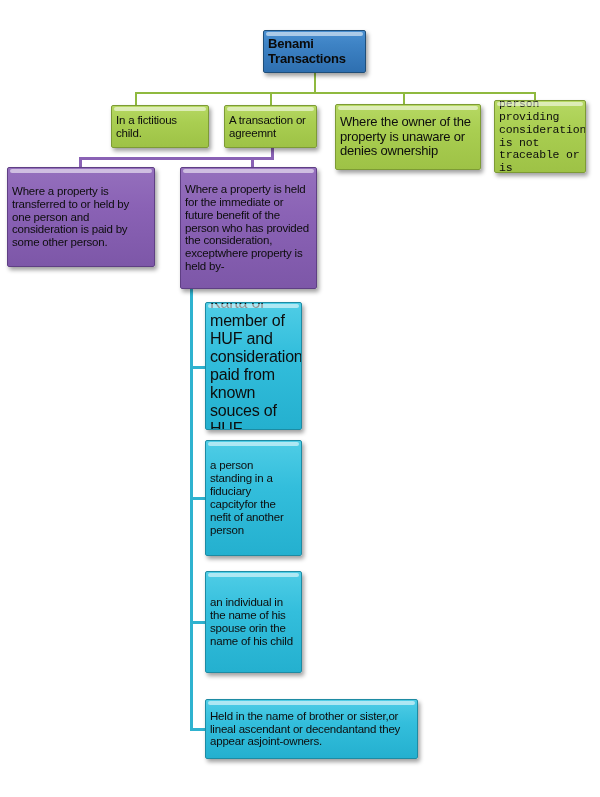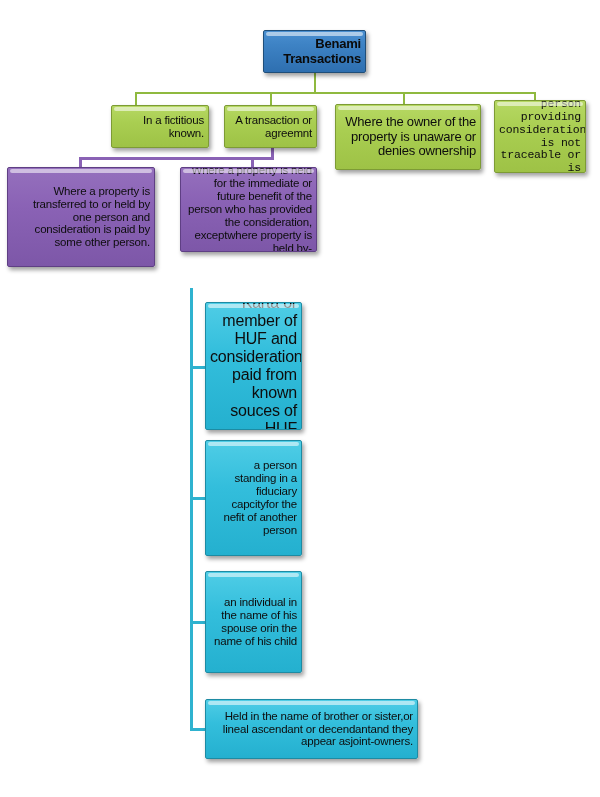--- a/index.html
+++ b/index.html
@@ -18,21 +18,21 @@
     overflow: hidden;
   }
 
   
   .node {
     position: absolute;
     box-sizing: border-box;
     display: flex;
     align-items: center;
     justify-content: center;
-    text-align: right;
+    text-align: left;
     color: #0d0d0d;
     line-height: 1.12;
     letter-spacing: -0.2px;
     padding: 2px 4px;
     border-radius: 2px;
     box-shadow: 2px 3px 4px rgba(0,0,0,0.38);
     overflow: hidden;
   }
   .node .txt { display: block; width: 100%; }
 
@@ -98,40 +98,40 @@
   <div class="ln ln-cyan" style="left:190px; top:366px; width:16px; height:3px;"></div>
   <div class="ln ln-cyan" style="left:190px; top:497px; width:16px; height:3px;"></div>
   <div class="ln ln-cyan" style="left:190px; top:621px; width:16px; height:3px;"></div>
   <div class="ln ln-cyan" style="left:190px; top:728px; width:16px; height:3px;"></div>
 
   <div class="node n-blue" style="left:263px; top:30px; width:103px; height:43px; font-size:13px;">
     <span class="txt">Benami Transactions</span>
   </div>
 
   <div class="node n-green" style="left:111px; top:105px; width:98px; height:43px; font-size:11.5px;">
-    <span class="txt">In a fictitious known.</span>
+    <span class="txt">In a fictitious child.</span>
   </div>
 
   <div class="node n-green" style="left:224px; top:105px; width:93px; height:43px; font-size:11.5px;">
     <span class="txt">A transaction or agreemnt</span>
   </div>
 
   <div class="node n-green" style="left:335px; top:104px; width:146px; height:66px; font-size:13px;">
     <span class="txt">Where the owner of the property is unaware or denies ownership</span>
   </div>
 
   <div class="node n-green" style="left:494px; top:100px; width:92px; height:73px; font-size:11.5px;font-family:Liberation Mono, monospace;">
     <span class="txt">Where the person providing consideration is not traceable or is fictitious.</span>
   </div>
 
   <div class="node n-purple" style="left:7px; top:167px; width:148px; height:100px; font-size:11.5px;">
     <span class="txt">Where a property is transferred to or held by one person and consideration is paid by some other person.</span>
   </div>
 
-  <div class="node n-purple" style="left:180px; top:167px; width:137px; height:85px; font-size:11.5px;">
+  <div class="node n-purple" style="left:180px; top:167px; width:137px; height:122px; font-size:11.5px;">
     <span class="txt">Where a property is held for the immediate or future benefit of the person who has provided the consideration, exceptwhere property is held by-</span>
   </div>
 
   <div class="node n-cyan" style="left:205px; top:302px; width:97px; height:128px; font-size:16px;">
     <span class="txt">Karta or member of HUF and consideration paid from known souces of HUF</span>
   </div>
 
   <div class="node n-cyan" style="left:205px; top:440px; width:97px; height:116px; font-size:11.5px;">
     <span class="txt">a person standing in a fiduciary capcityfor the nefit of another person</span>
   </div>

